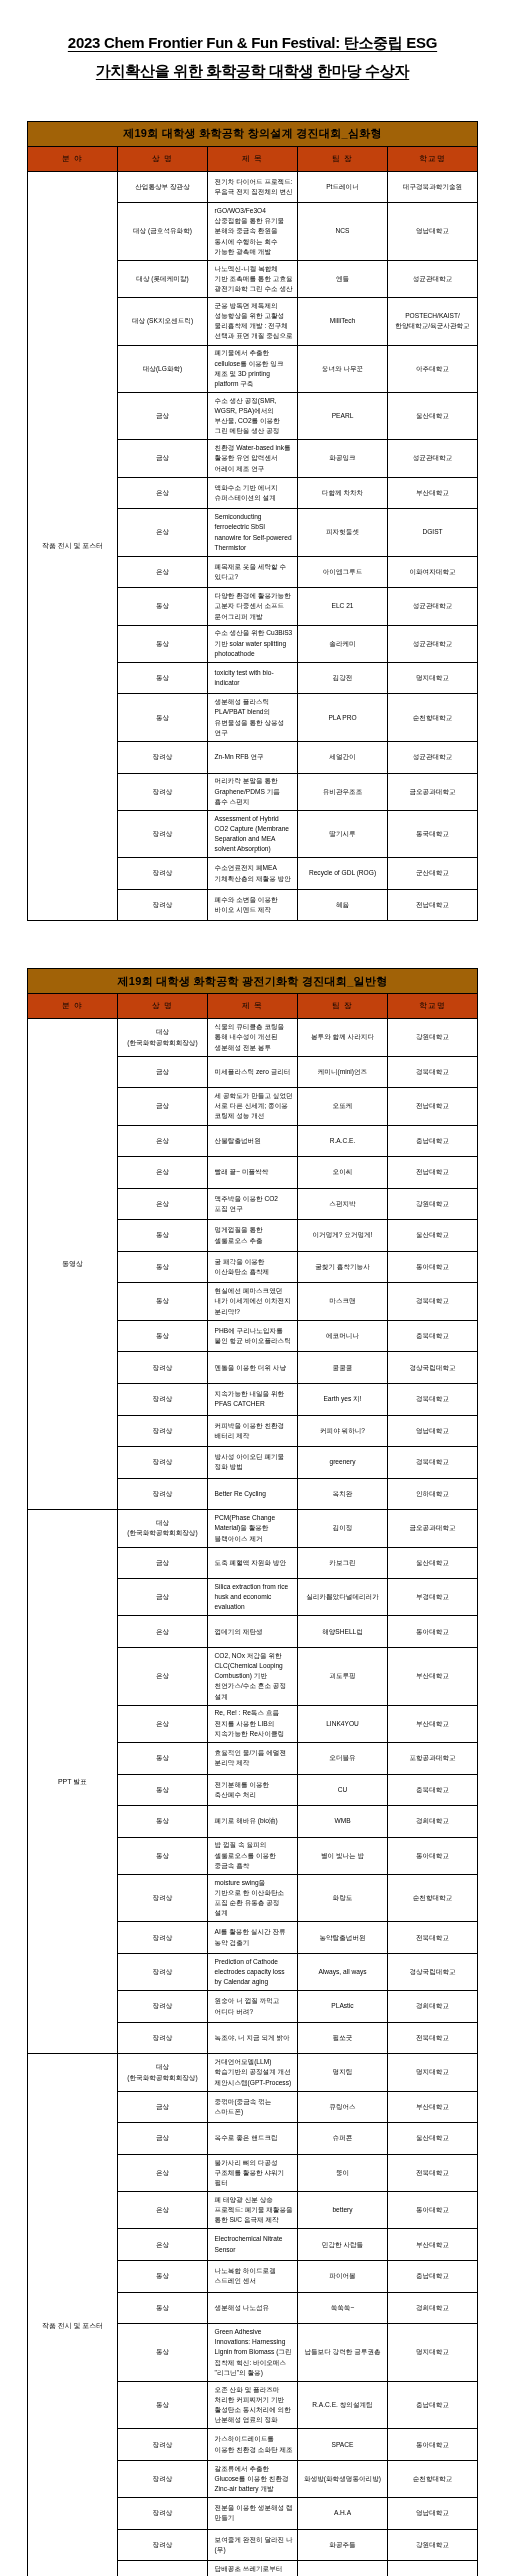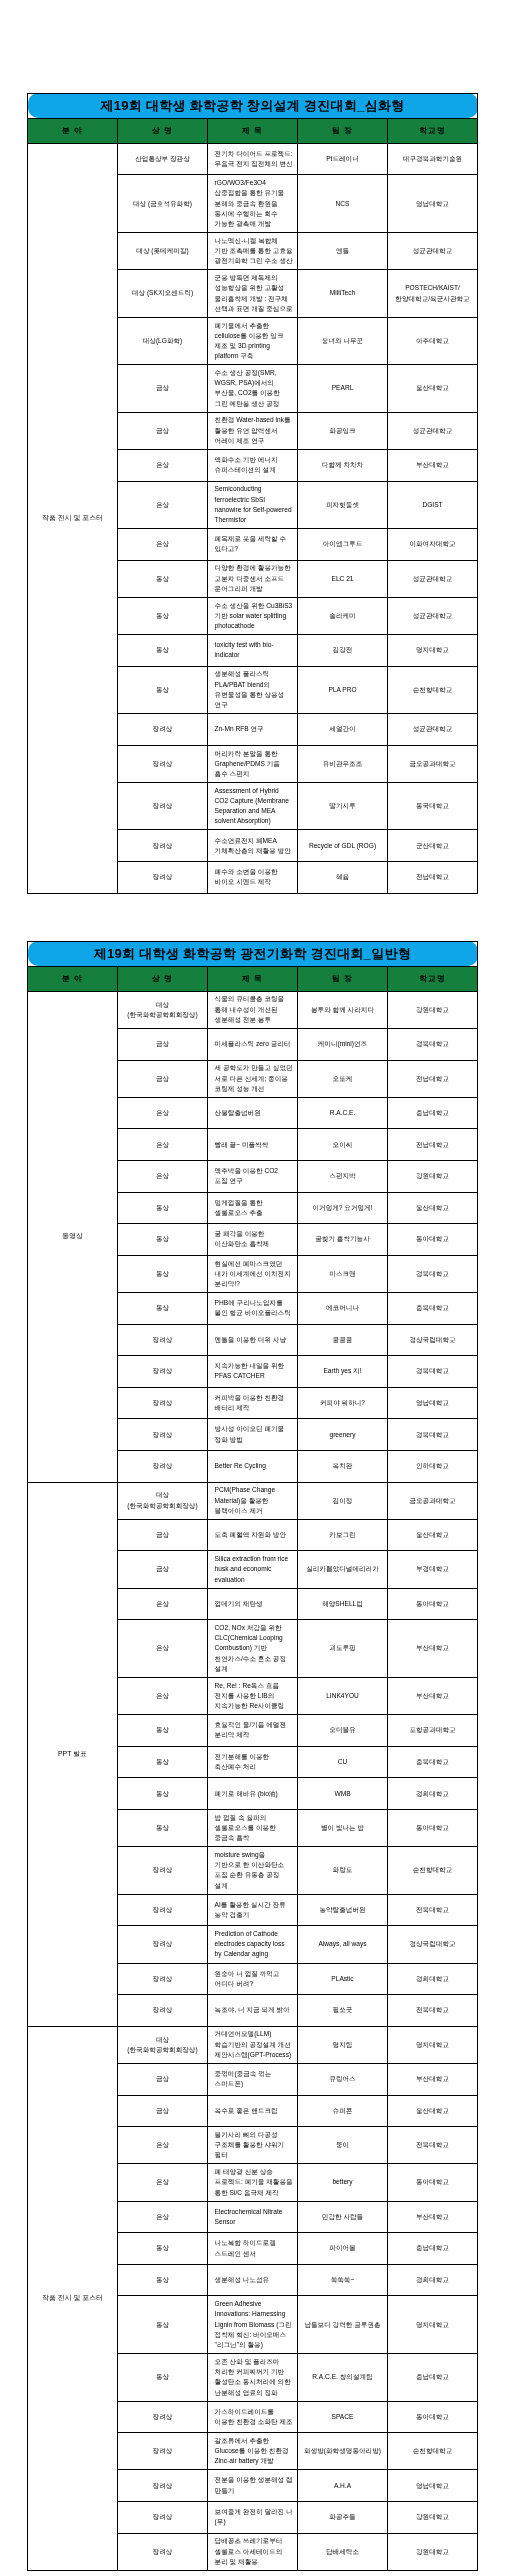--- a/index.html
+++ b/index.html
@@ -28,32 +28,31 @@
     border:1.1px solid #000;
   }
   .award-table th,.award-table td{
     border:0.6px solid #000;
     vertical-align:middle;
     text-align:center;
     word-break:keep-all;
     overflow-wrap:break-word;
   }
   .award-table th.band{
-    background:#0ea5e9;
-    font-size:13px;
+    background:#a16207;
+    font-size:11px;
     font-weight:bold;
     height:22px;
     letter-spacing:0.3px;
-    border-radius:10px;
   }
   .award-table tr.head th{
     font-size:7.7px;
-    font-weight:bold;
+    font-weight:normal;
     height:22px;
-    background:#15803d;
+    background:#c2410c;
     letter-spacing:1.1px;
   }
   .award-table td{
     font-size:6.6px;
     height:25px;
     padding:2.8px 2.2px;
     line-height:1.55;
   }
   .col-field{width:35px;}
   .col-award{width:65px;}
@@ -62,21 +61,22 @@
   .col-school{width:74px;}
   td.col-title{text-align:left;padding-left:6.6px;padding-right:4.4px;}
   td.col-field{font-size:6.9px;}
 </style>
 </head>
 <body>
 
 <div class="page">
 
   <h1 class="main-title">
-    <br>
+    <span class="tline">2023 Chem Frontier Fun &amp; Fun Festival: 탄소중립 ESG</span><br>
+    <span class="tline">가치확산을 위한 화학공학 대학생 한마당 수상자</span>
   </h1>
 
   <section class="table-block">
     <table class="award-table">
       <thead>
         <tr>
           <th class="band" colspan="5">제19회 대학생 화학공학 창의설계 경진대회_심화형</th>
         </tr>
         <tr class="head">
           <th class="col-field">분 야</th>

